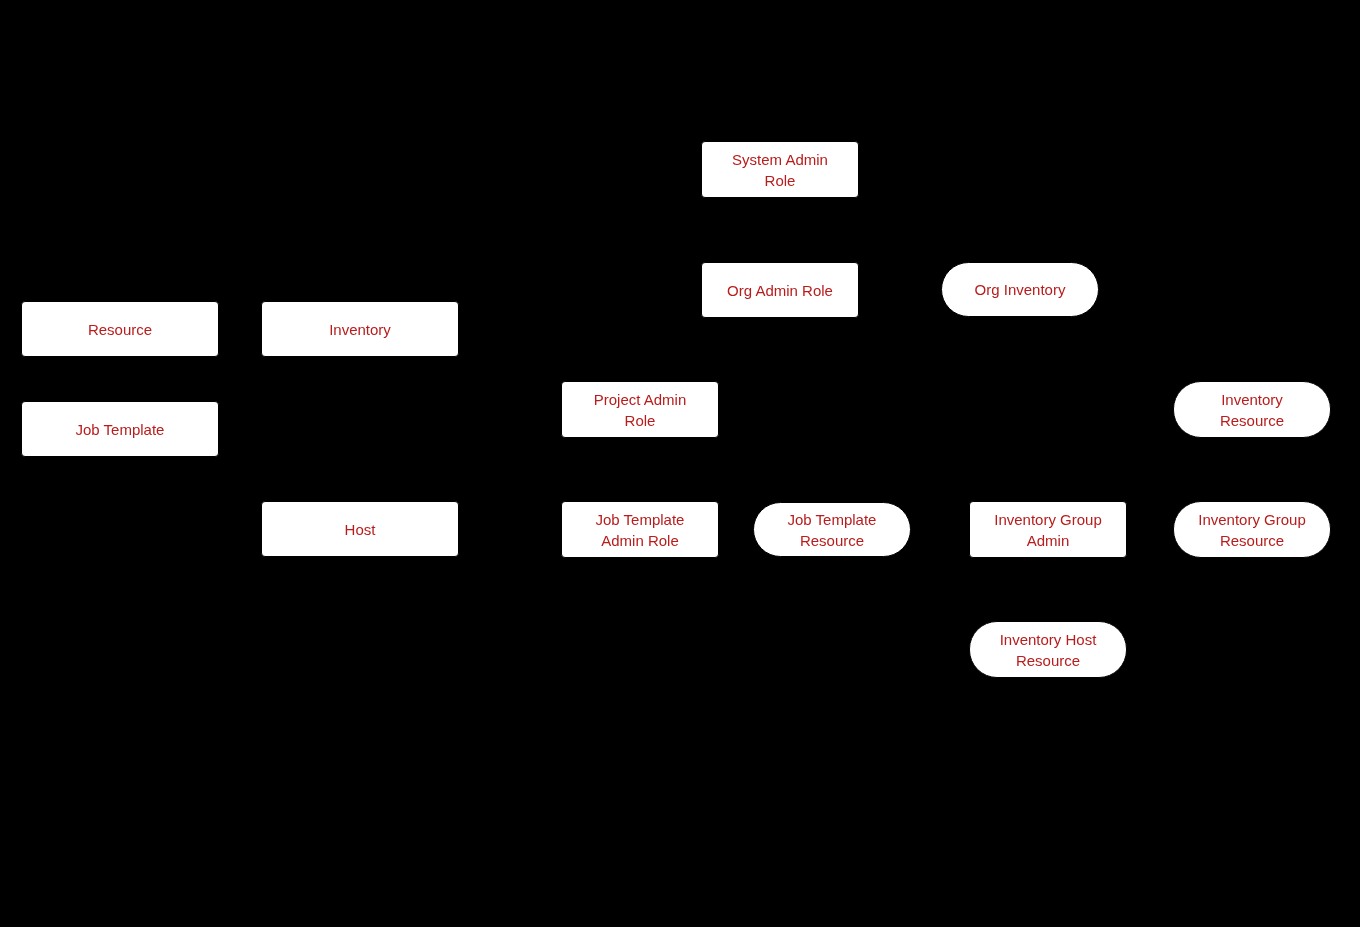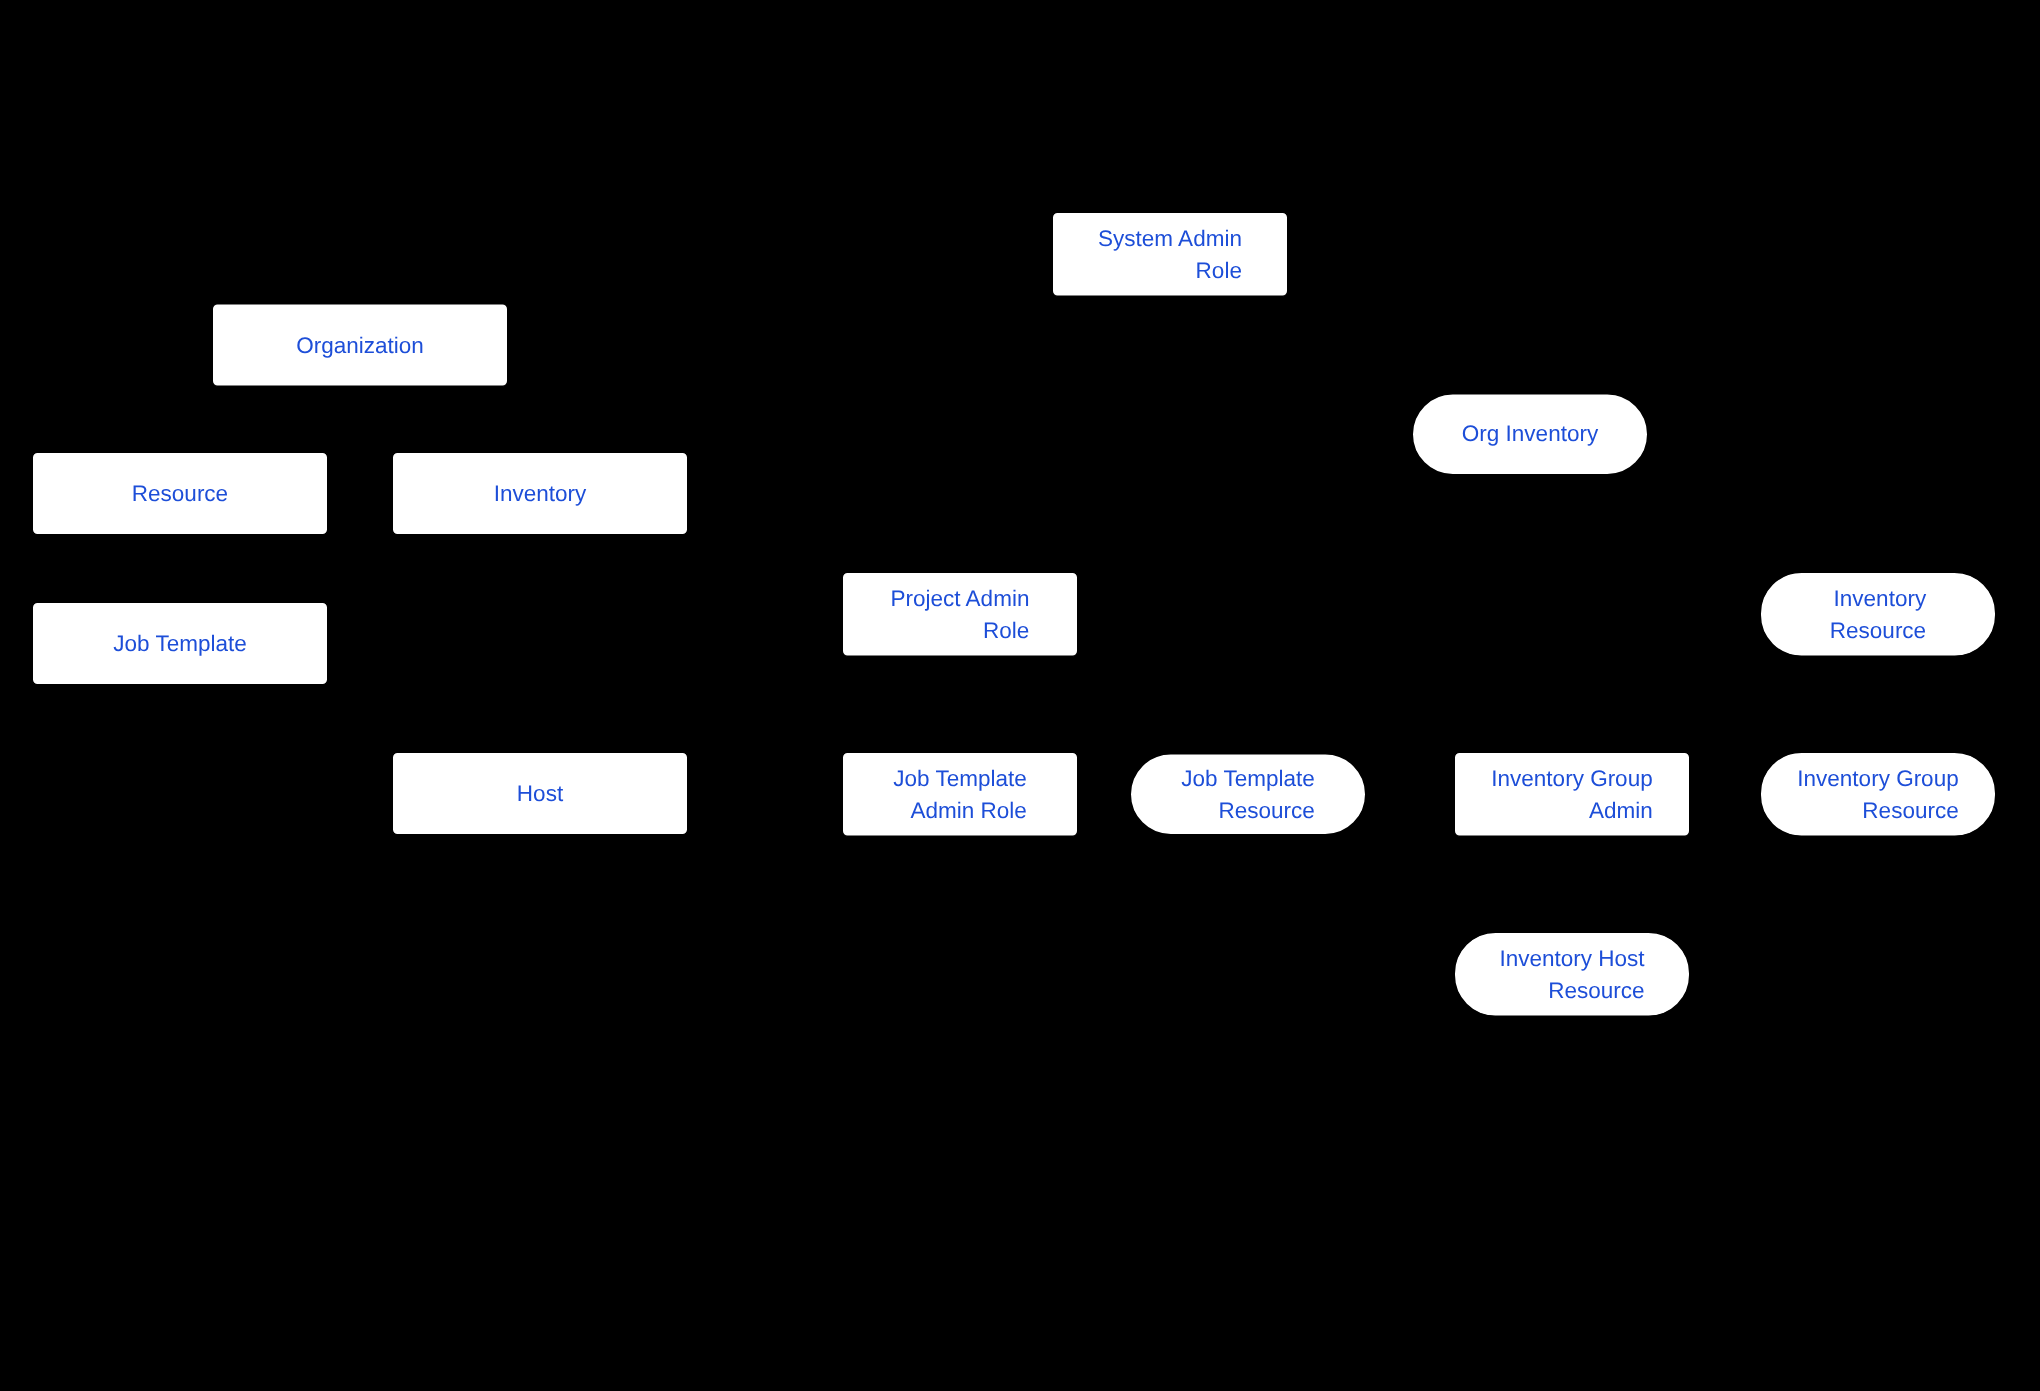--- a/index.html
+++ b/index.html
@@ -15,25 +15,25 @@
   .canvas {
     position: relative;
     width: 1360px;
     height: 927px;
     background: #000000;
     overflow: hidden;
   }
   .node {
     position: absolute;
     background: #ffffff;
-    color: #1d4ed8;
+    color: #b91c1c;
     display: flex;
     align-items: center;
     justify-content: center;
-    text-align: right;
+    text-align: center;
     font-size: 15px;
     line-height: 21px;
     box-sizing: border-box;
     border: 1px solid #000000;
   }
   .node.rect {
     border-radius: 4px;
   }
   .node.stadium {
     border-radius: 28px;
@@ -41,23 +41,20 @@
   .label {
     white-space: pre-line;
     padding: 2px 6px;
   }
 </style>
 </head>
 <body>
 
 <div class="canvas">
 
-  <div class="node rect" style="left:141px; top:202px; width:198px; height:56px;">
-    <span class="label">Organization</span>
-  </div>
 
   <div class="node rect" style="left:21px; top:301px; width:198px; height:56px;">
     <span class="label">Resource</span>
   </div>
 
   <div class="node rect" style="left:261px; top:301px; width:198px; height:56px;">
     <span class="label">Inventory</span>
   </div>
 
   <div class="node rect" style="left:21px; top:401px; width:198px; height:56px;">
@@ -67,20 +64,23 @@
 
   <div class="node rect" style="left:261px; top:501px; width:198px; height:56px;">
     <span class="label">Host</span>
   </div>
 
   <div class="node rect" style="left:701px; top:141px; width:158px; height:57px;">
     <span class="label">System Admin
 Role</span>
   </div>
 
+  <div class="node rect" style="left:701px; top:262px; width:158px; height:56px;">
+    <span class="label">Org Admin Role</span>
+  </div>
 
   <div class="node stadium" style="left:941px; top:262px; width:158px; height:55px;">
     <span class="label">Org Inventory</span>
   </div>
 
   <div class="node rect" style="left:561px; top:381px; width:158px; height:57px;">
     <span class="label">Project Admin
 Role</span>
   </div>
 

